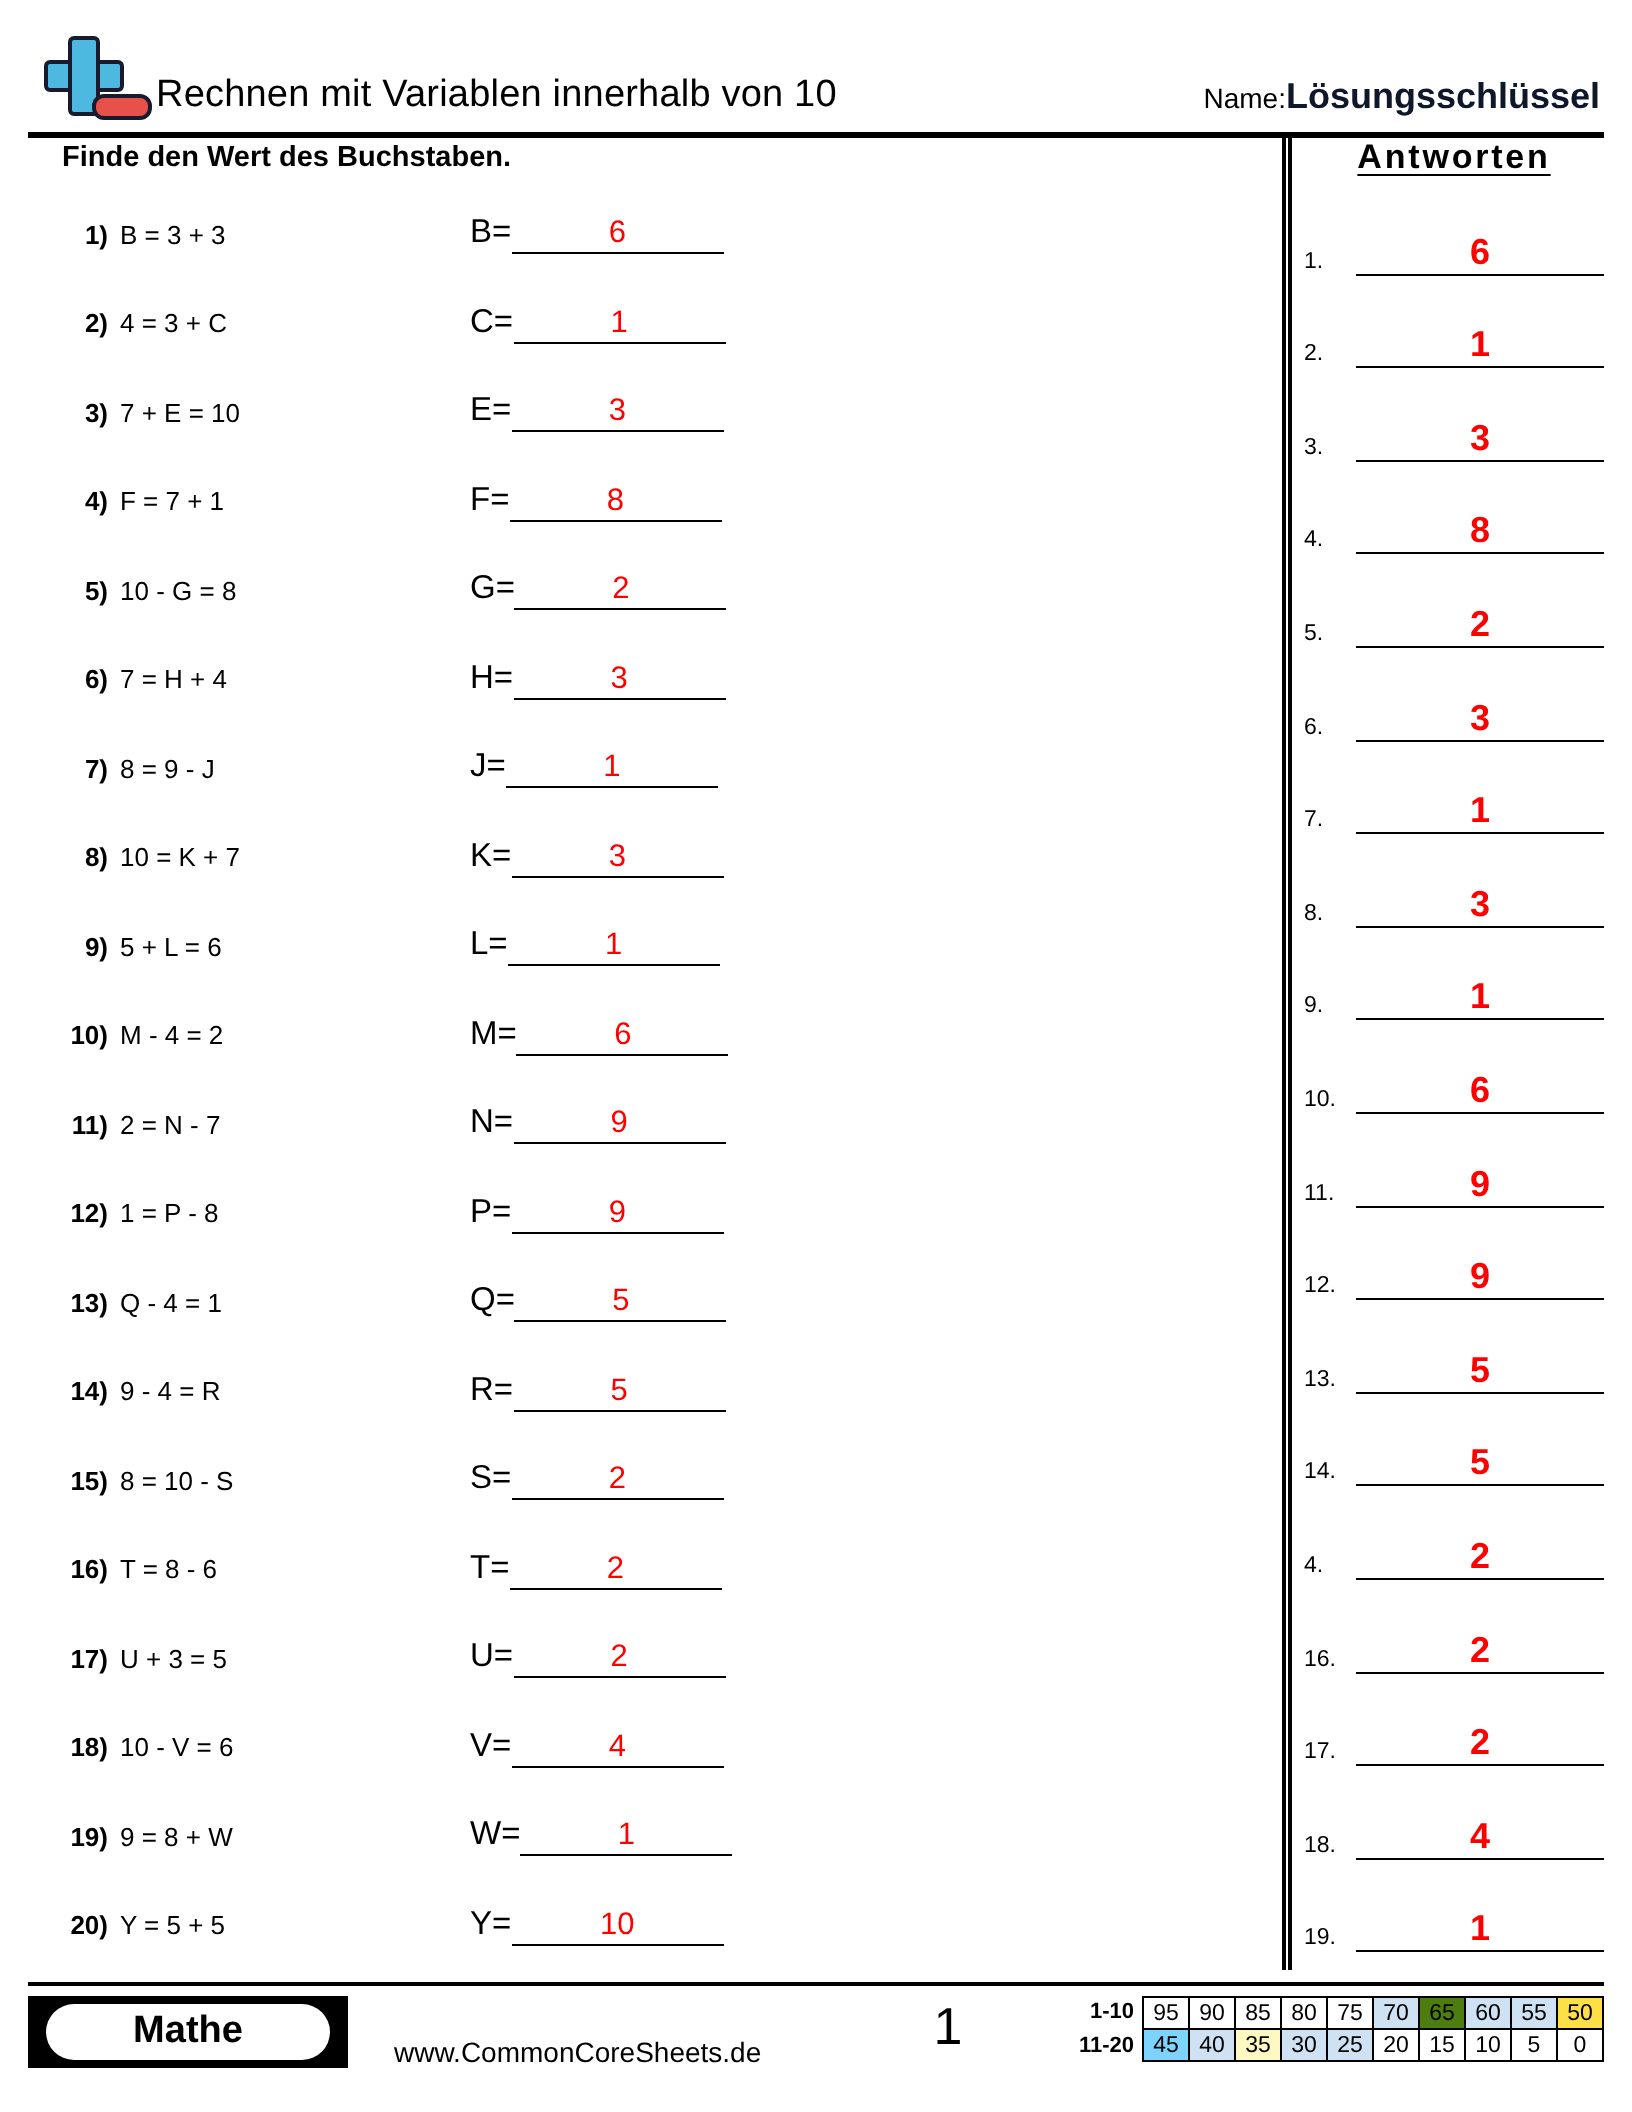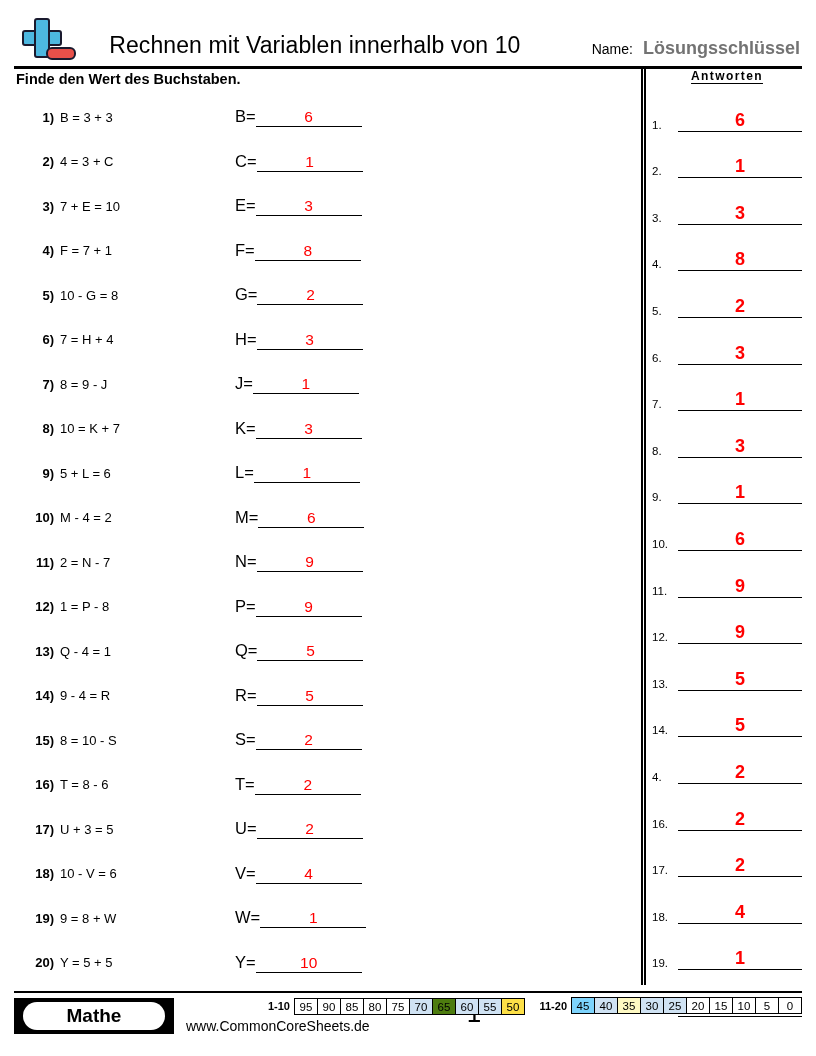--- a/index.html
+++ b/index.html
@@ -79,31 +79,30 @@
     top: 33px;
     width: 30px;
     height: 13px;
     background: #e8504a;
     border: 2px solid #1a1a2e;
     border-radius: 6px;
     box-sizing: border-box;
   }
   .title {
     flex: 1 1 auto;
-    text-align: center;
-    font-size: 23px;
+    text-align: left;
+    font-size: 19px;
     letter-spacing: 0.1px;
     padding-bottom: 3px;
     padding-right: 40px;
   }
   .name-wrap {
     flex: 0 0 auto;
     display: flex;
     align-items: baseline;
-    gap: 10px;
     padding-bottom: 3px;
     padding-right: 2px;
   }
   .name-label {
     font-size: 14px;
   }
   .name-value {
     font-size: 18px;
     font-weight: bold;
     color: #ff0000;
@@ -113,21 +112,21 @@
     left: 14px;
     top: 66px;
     width: 788px;
     height: 0;
     border-top: 3px solid #000;
   }
 
   
   .instruction {
     position: absolute;
-    left: 16px;
+    left: 31px;
     top: 71px;
     font-size: 14.5px;
     font-weight: bold;
   }
 
   
   .divider {
     position: absolute;
     left: 641px;
     top: 69px;
@@ -184,21 +183,21 @@
 
   
   .answers {
     position: absolute;
     left: 652px;
     top: 69px;
     width: 150px;
   }
   .answers-title {
     text-align: center;
-    font-size: 12px;
+    font-size: 17px;
     font-weight: bold;
     letter-spacing: 1.4px;
     text-decoration: underline;
     text-underline-offset: 3px;
     padding-bottom: 2px;
   }
   .ans-row {
     height: 44.6px;
     display: flex;
     align-items: flex-end;
@@ -255,39 +254,39 @@
     background: #fff;
     border-radius: 14px;
     display: flex;
     align-items: center;
     justify-content: center;
     font-size: 19px;
     font-weight: bold;
   }
   .site {
     position: absolute;
-    left: 172px;
+    left: 183px;
     top: 22px;
     font-size: 14px;
   }
   .page-num {
     position: absolute;
     left: 430px;
     top: 2px;
     width: 60px;
     text-align: center;
     font-size: 26px;
   }
 
   .score-grid {
     position: absolute;
     right: 0px;
     top: 2px;
     display: flex;
-    flex-direction: row;
+    flex-direction: column;
   }
   .score-line {
     display: flex;
     align-items: stretch;
   }
   .score-label {
     font-size: 11px;
     font-weight: bold;
     width: 42px;
     flex: 0 0 42px;
@@ -323,21 +322,21 @@
     <div class="header-row">
       <div class="logo">
         <div class="plus-h"></div>
         <div class="plus-v"></div>
         <div class="plus-core"></div>
         <div class="minus"></div>
       </div>
       <div class="title">Rechnen mit Variablen innerhalb von 10</div>
       <div class="name-wrap">
         <span class="name-label">Name:</span>
-        <span class="name-value" style="color: #737373;">Lösungsschlüssel</span>
+        <span class="name-value" style="color: #0f172a;">Lösungsschlüssel</span>
       </div>
     </div>
   </div>
   <div class="header-rule"></div>
 
   <div class="instruction">Finde den Wert des Buchstaben.</div>
 
   <div class="divider"></div>
 
   <div class="problems">

